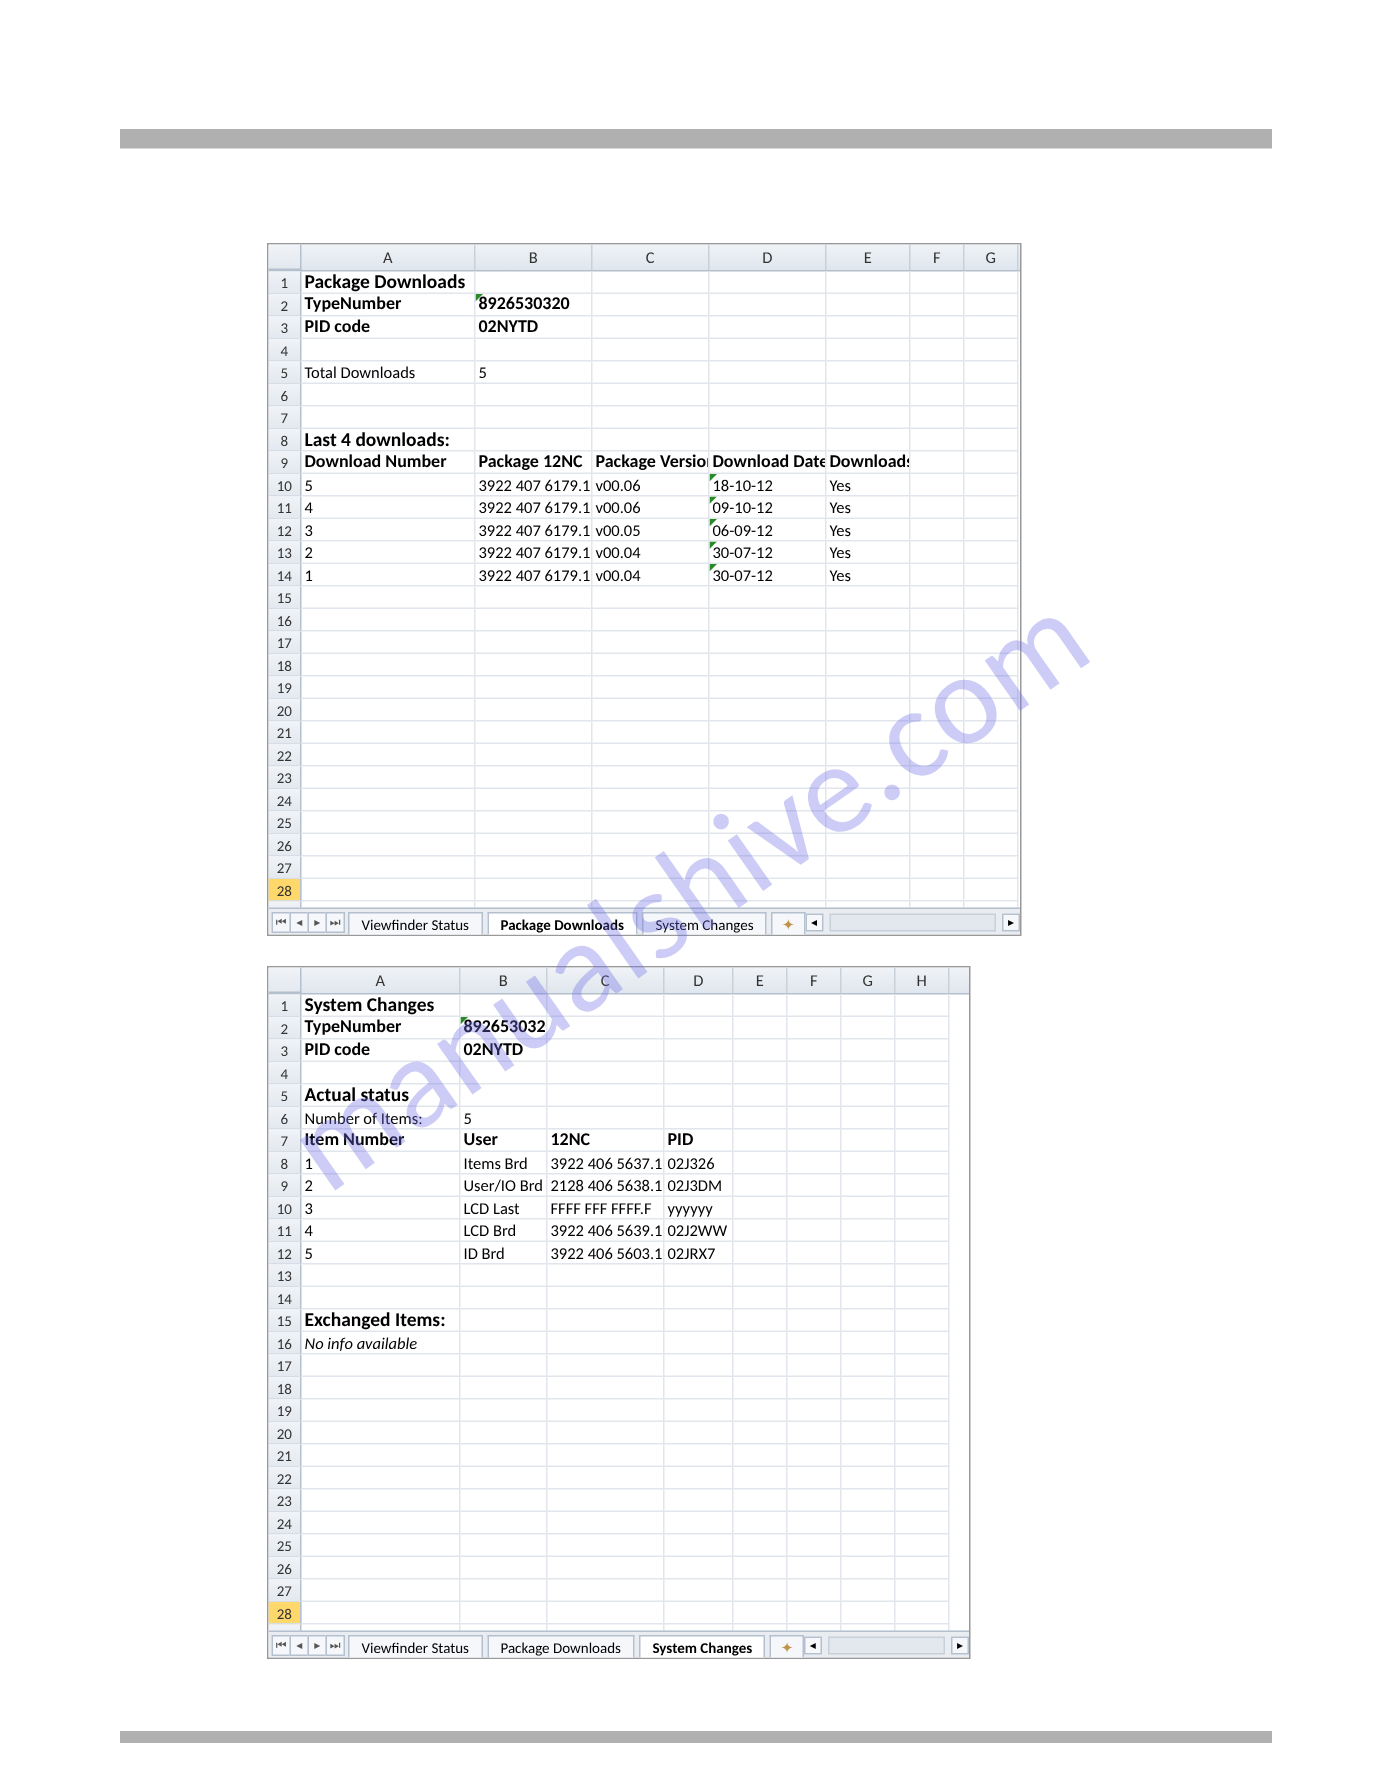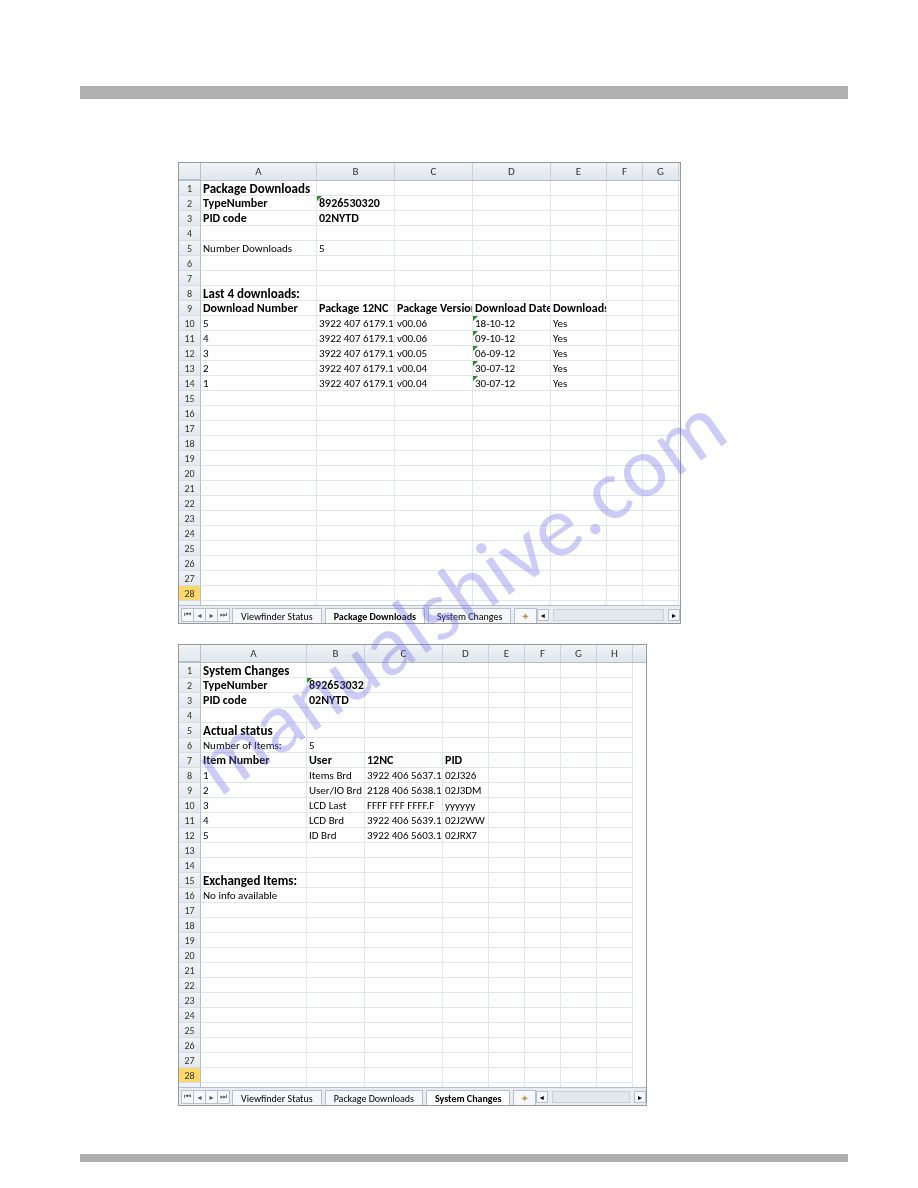--- a/index.html
+++ b/index.html
@@ -157,21 +157,21 @@
         <div class="cell cA" style="position: relative;"></div>
         <div class="cell cB" style="position: relative;"></div>
         <div class="cell cC" style="position: relative;"></div>
         <div class="cell cD" style="position: relative;"></div>
         <div class="cell cE" style="position: relative;"></div>
         <div class="cell cF" style="position: relative;"></div>
         <div class="cell cG" style="position: relative;"></div>
       </div>
       <div class="grid-row">
         <div class="row-h">5</div>
-        <div class="cell cA" style="position: relative;">Number Downloads</div>
+        <div class="cell cA" style="position: relative;">Total Downloads</div>
         <div class="cell cB" style="position: relative;">5</div>
         <div class="cell cC" style="position: relative;"></div>
         <div class="cell cD" style="position: relative;"></div>
         <div class="cell cE" style="position: relative;"></div>
         <div class="cell cF" style="position: relative;"></div>
         <div class="cell cG" style="position: relative;"></div>
       </div>
       <div class="grid-row">
         <div class="row-h">6</div>
         <div class="cell cA" style="position: relative;"></div>
@@ -603,21 +603,21 @@
         <div class="cell cB" style="position: relative;"></div>
         <div class="cell cC" style="position: relative;"></div>
         <div class="cell cD" style="position: relative;"></div>
         <div class="cell cE" style="position: relative;"></div>
         <div class="cell cF" style="position: relative;"></div>
         <div class="cell cG" style="position: relative;"></div>
         <div class="cell cH" style="position: relative;"></div>
       </div>
       <div class="grid-row">
         <div class="row-h">16</div>
-        <div class="cell cA" style="position: relative;">No info available</div>
+        <div class="cell cA" style="position: relative; font-style: italic;">No info available</div>
         <div class="cell cB" style="position: relative;"></div>
         <div class="cell cC" style="position: relative;"></div>
         <div class="cell cD" style="position: relative;"></div>
         <div class="cell cE" style="position: relative;"></div>
         <div class="cell cF" style="position: relative;"></div>
         <div class="cell cG" style="position: relative;"></div>
         <div class="cell cH" style="position: relative;"></div>
       </div>
       <div class="grid-row">
         <div class="row-h">17</div>

